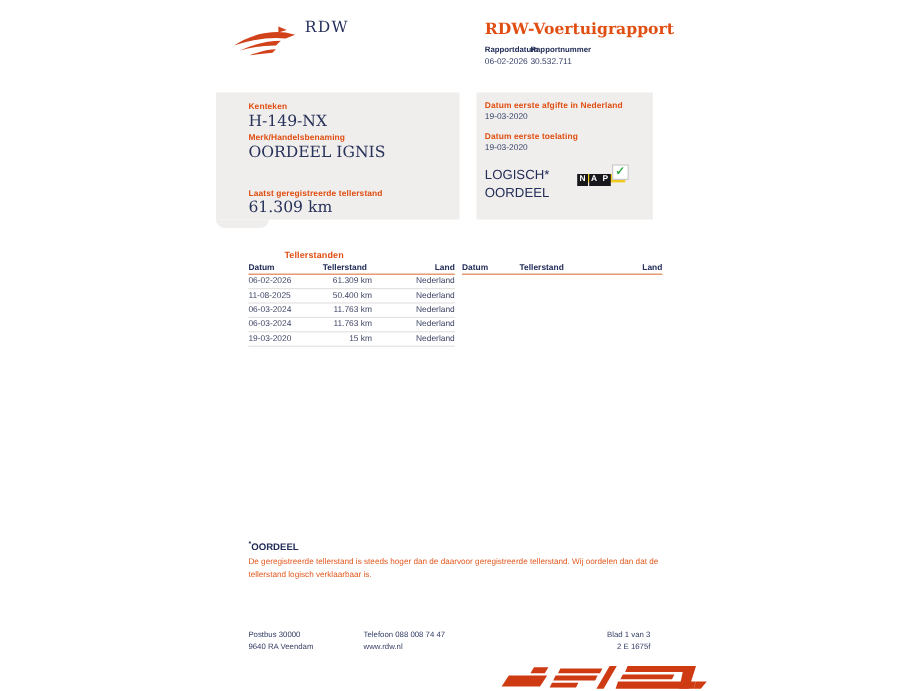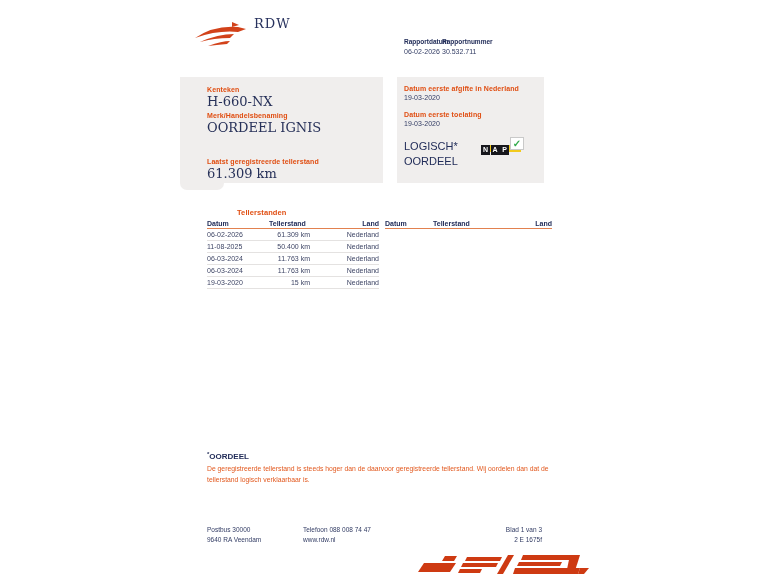--- a/index.html
+++ b/index.html
@@ -30,31 +30,32 @@
 <div id="page">
 
   <svg class="abs" style="left:194px;top:21px;" width="56" height="28" viewBox="0 0 56 28">
     <path fill="#d2421a" d="M38,1 L45,4 L38,6 Z"></path>
     <path fill="#d2421a" d="M1,17 Q20,4 44,6 L52,8 L44,11 Q24,9 1,17 Z"></path>
     <path fill="#d2421a" d="M6,21 Q24,13 40,13 L36,17 Q20,17 6,21 Z"></path>
     <path fill="#d2421a" d="M14,25 Q28,20 36,20 L33,23 Q22,24 14,25 Z"></path>
   </svg>
   <div class="abs serif" style="left:254px;top:16px;font-size:13px;color:#27315d;letter-spacing:1px;">RDW</div>
 
+  <div class="abs serif" style="left:404px;top:17px;font-size:13px;font-weight:bold;color:#e04e12;">RDW-Voertuigrapport</div>
 
   <div class="abs" style="left:404px;top:38px;font-size:6.5px;font-weight:bold;color:#222d59;">Rapportdatum</div>
   <div class="abs" style="left:442px;top:38px;font-size:6.5px;font-weight:bold;color:#222d59;">Rapportnummer</div>
   <div class="abs val-sm" style="left:404px;top:48px;">06-02-2026</div>
   <div class="abs val-sm" style="left:442px;top:48px;">30.532.711</div>
 
   <div class="abs panel" style="left:180px;top:77px;width:203px;height:106px;"></div>
   <div class="abs panel" style="left:180px;top:183px;width:44px;height:7px;border-radius:0 0 7px 7px;"></div>
 
   <div class="abs lbl" style="left:207px;top:86px;">Kenteken</div>
-  <div class="abs val-big" style="left:207px;top:94px;">H-660-NX</div>
+  <div class="abs val-big" style="left:207px;top:94px;">H-149-NX</div>
   <div class="abs lbl" style="left:207px;top:112px;">Merk/Handelsbenaming</div>
   <div class="abs val-big" style="left:207px;top:120px;">OORDEEL IGNIS</div>
   <div class="abs lbl" style="left:207px;top:158px;">Laatst geregistreerde tellerstand</div>
   <div class="abs val-big" style="left:207px;top:166px;">61.309 km</div>
 
   <div class="abs panel" style="left:397px;top:77px;width:147px;height:106px;"></div>
 
   <div class="abs lbl" style="left:404px;top:85px;width:140px;">Datum eerste afgifte in Nederland</div>
   <div class="abs val-sm" style="left:404px;top:94px;">19-03-2020</div>
   <div class="abs lbl" style="left:404px;top:111px;">Datum eerste toelating</div>

